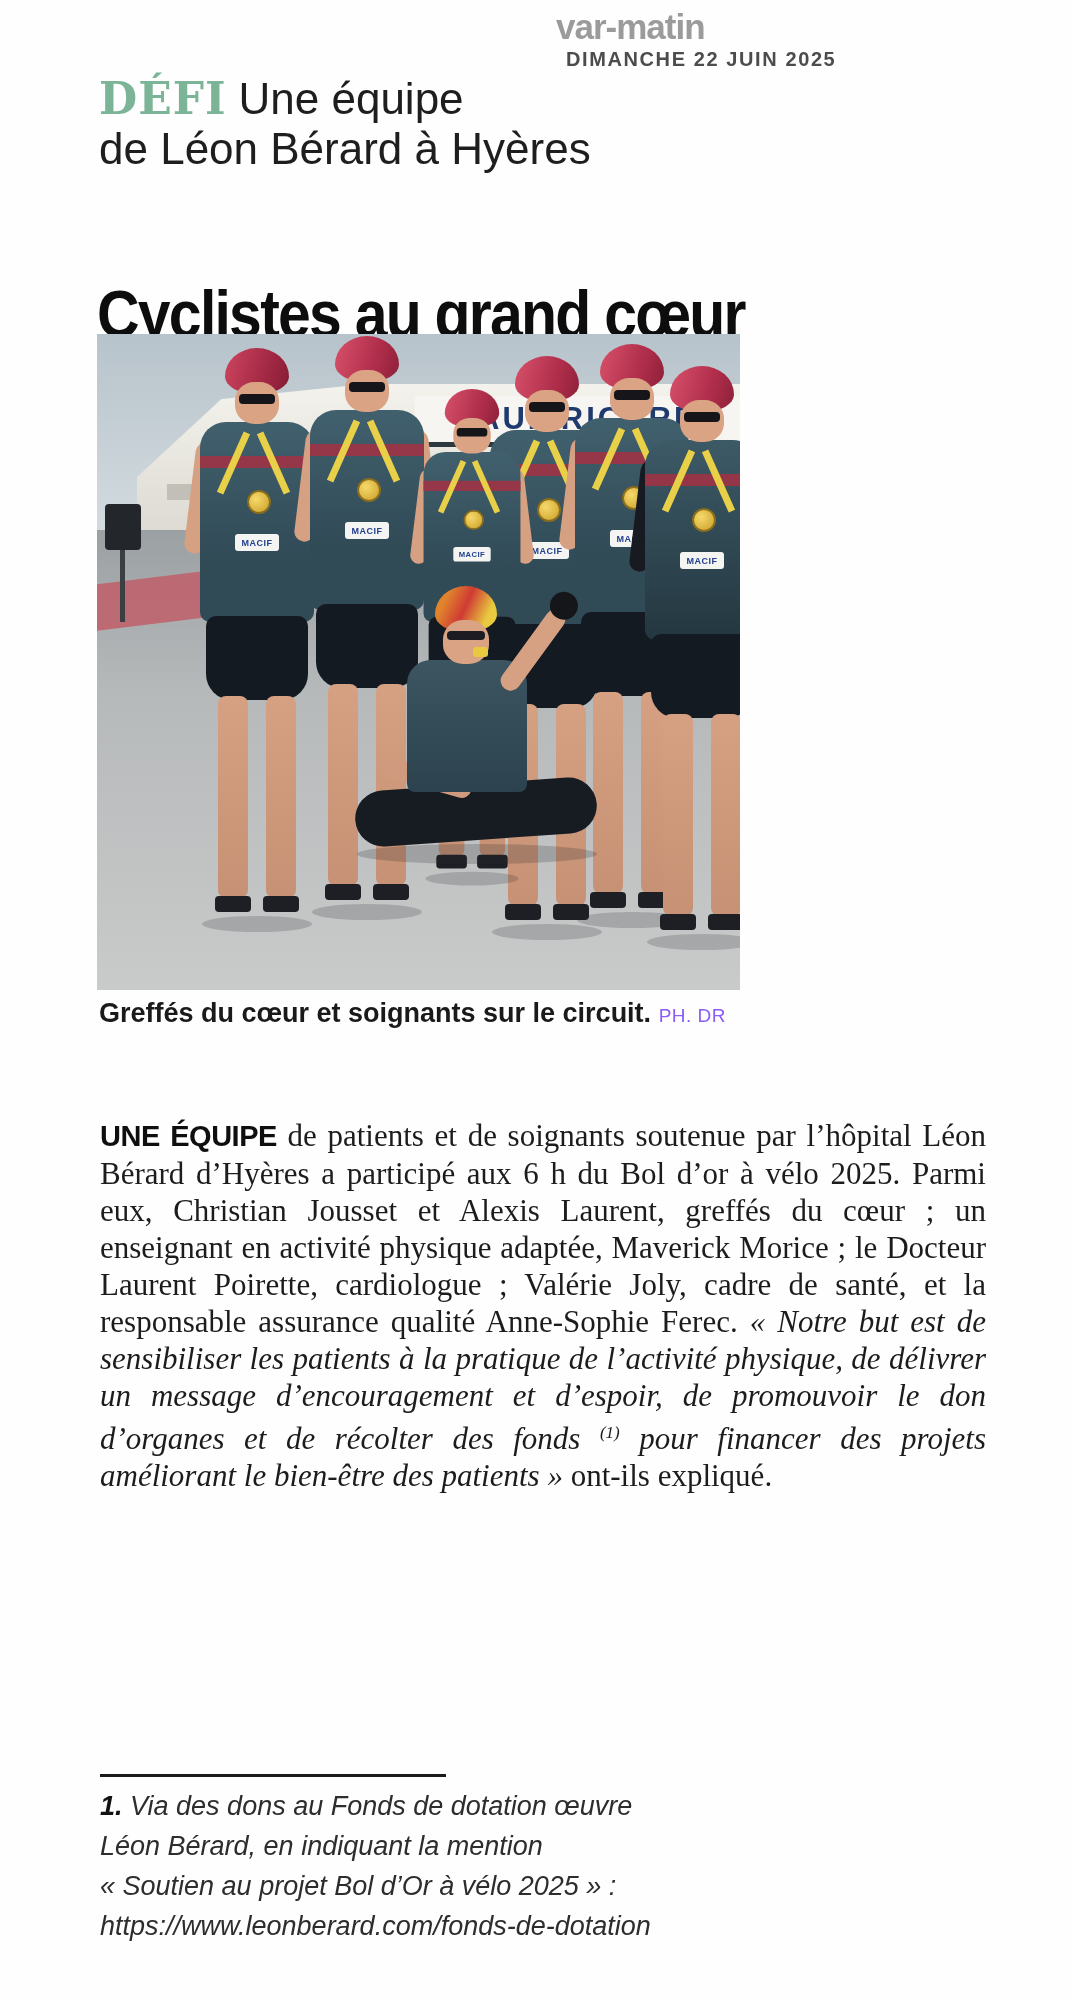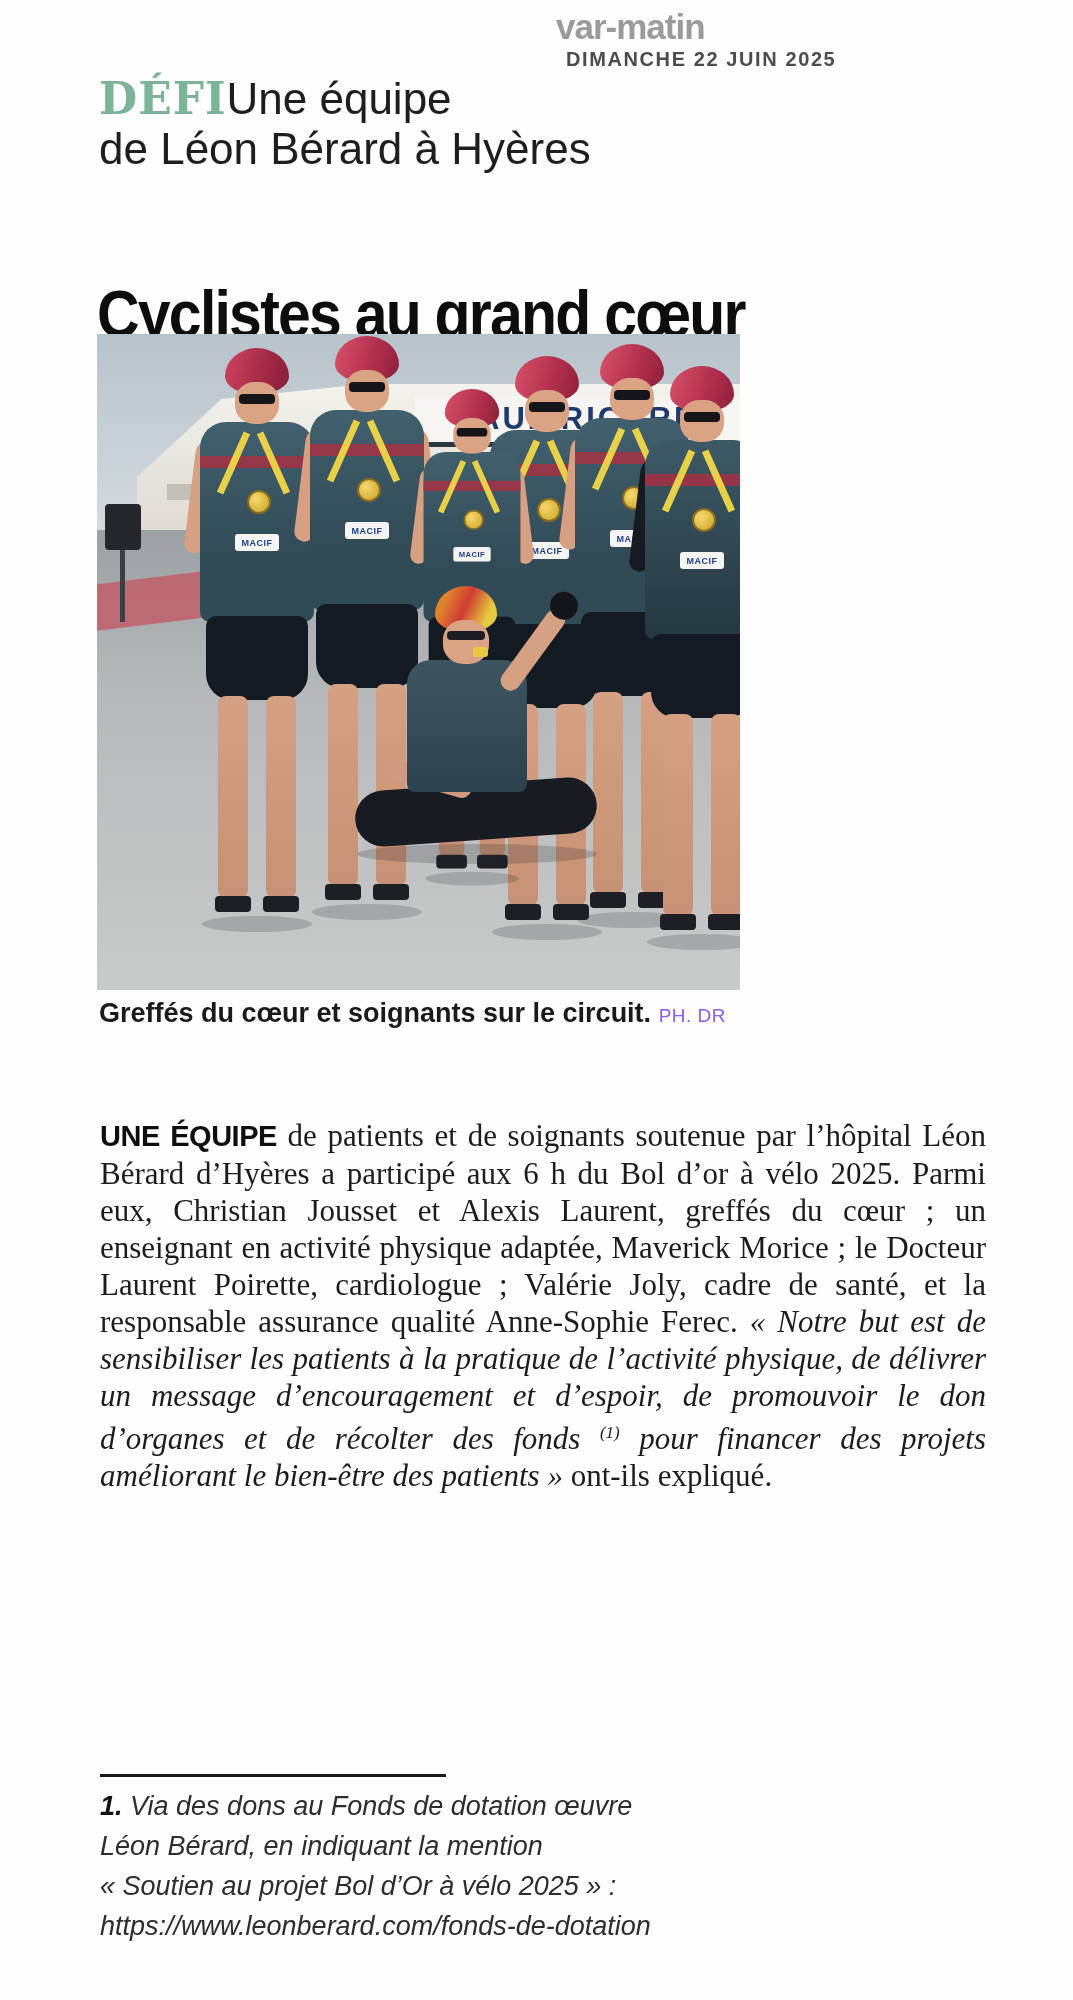--- a/index.html
+++ b/index.html
@@ -23,21 +23,21 @@
     margin-left:10px;
   }
   
   .kicker{
     position:absolute;left:99px;top:74px;width:860px;
     font-size:44px;line-height:50px;color:#1e1e1e;font-weight:400;
   }
   .kicker-tag{
     font-family:"DejaVu Serif","Liberation Serif",serif;
     font-weight:bold;color:#7cb497;letter-spacing:1px;
-    margin-right:0;
+    margin-right:12px;
   }
   
   .headline{
     position:absolute;left:97px;top:230px;width:960px;
     font-weight:bold;font-size:67px;letter-spacing:-2px;color:#0d0d0d;
     transform:scaleX(.88);transform-origin:left center;
     white-space:nowrap;
   }
   
   .photo{

